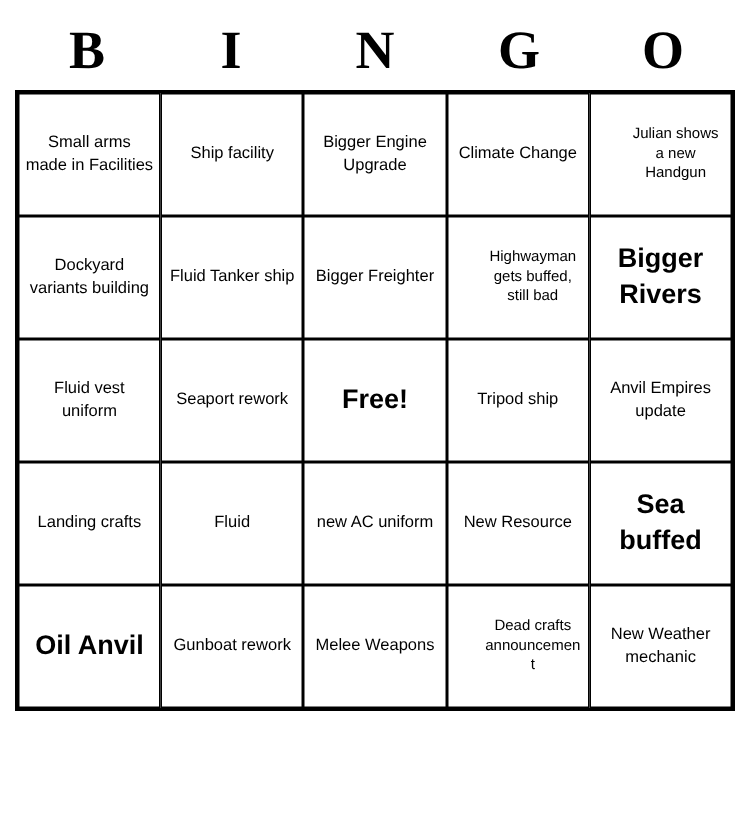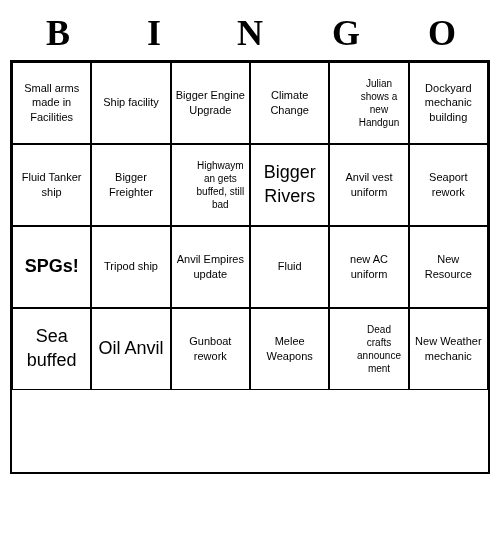--- a/index.html
+++ b/index.html
@@ -25,21 +25,21 @@
     .bingo-header-cell {
       text-align: center;
       font-size: 36px;
       font-weight: bold;
       font-family: Georgia, serif;
       line-height: 1.1;
       padding: 4px 0;
     }
     .bingo-grid {
       display: grid;
-      grid-template-columns: repeat(6, 1fr);
+      grid-template-columns: repeat(5, 1fr);
       grid-template-rows: repeat(5, 1fr);
       border: 2px solid #000;
       width: 100%;
     }
     .bingo-cell {
       border: 1px solid #000;
       display: flex;
       align-items: center;
       justify-content: center;
       text-align: center;
@@ -48,21 +48,21 @@
       font-size: 11px;
       line-height: 1.3;
       word-break: break-word;
     }
     .bingo-cell.free {
       font-size: 18px;
       font-weight: bold;
     }
     .bingo-cell.large-text {
       font-size: 18px;
-      font-weight: normal;
+      font-weight: bold;
     }
     .bingo-cell.small-text {
       font-size: 10px;
       padding-left: 24px;
     }
   </style>
 </head>
 <body>
 
 <div class="bingo-card">
@@ -72,30 +72,31 @@
       <div class="bingo-header-cell">N</div>
       <div class="bingo-header-cell">G</div>
       <div class="bingo-header-cell">O</div>
     </div>
   <div class="bingo-grid">
   <div class="bingo-cell">Small arms made in Facilities</div>
       <div class="bingo-cell">Ship facility</div>
       <div class="bingo-cell">Bigger Engine Upgrade</div>
       <div class="bingo-cell">Climate Change</div>
       <div class="bingo-cell small-text">Julian shows a new Handgun</div>
-      <div class="bingo-cell">Dockyard mechanic building</div>
+      <div class="bingo-cell">Dockyard variants building</div>
       <div class="bingo-cell">Fluid Tanker ship</div>
       <div class="bingo-cell">Bigger Freighter</div>
       <div class="bingo-cell small-text">Highwayman gets buffed, still bad</div>
       <div class="bingo-cell large-text">Bigger Rivers</div>
-      <div class="bingo-cell">Anvil vest uniform</div>
+      <div class="bingo-cell">Fluid vest uniform</div>
       <div class="bingo-cell">Seaport rework</div>
-      <div class="bingo-cell free">SPGs!</div>
+      <div class="bingo-cell free">Free!</div>
       <div class="bingo-cell">Tripod ship</div>
       <div class="bingo-cell">Anvil Empires update</div>
+      <div class="bingo-cell">Landing crafts</div>
       <div class="bingo-cell">Fluid</div>
       <div class="bingo-cell">new AC uniform</div>
       <div class="bingo-cell">New Resource</div>
       <div class="bingo-cell large-text">Sea buffed</div>
       <div class="bingo-cell large-text">Oil Anvil</div>
       <div class="bingo-cell">Gunboat rework</div>
       <div class="bingo-cell">Melee Weapons</div>
       <div class="bingo-cell small-text">Dead crafts announcement</div>
       <div class="bingo-cell">New Weather mechanic</div>
     </div>

